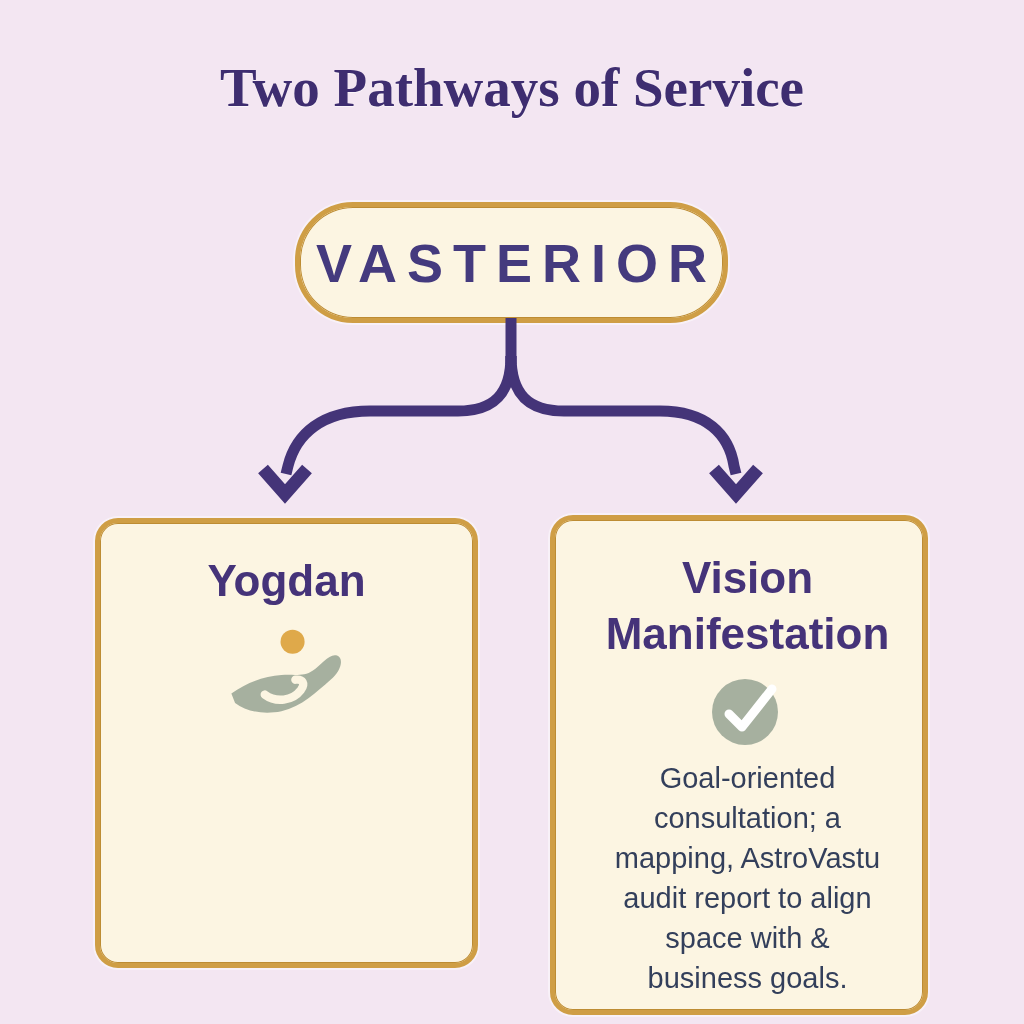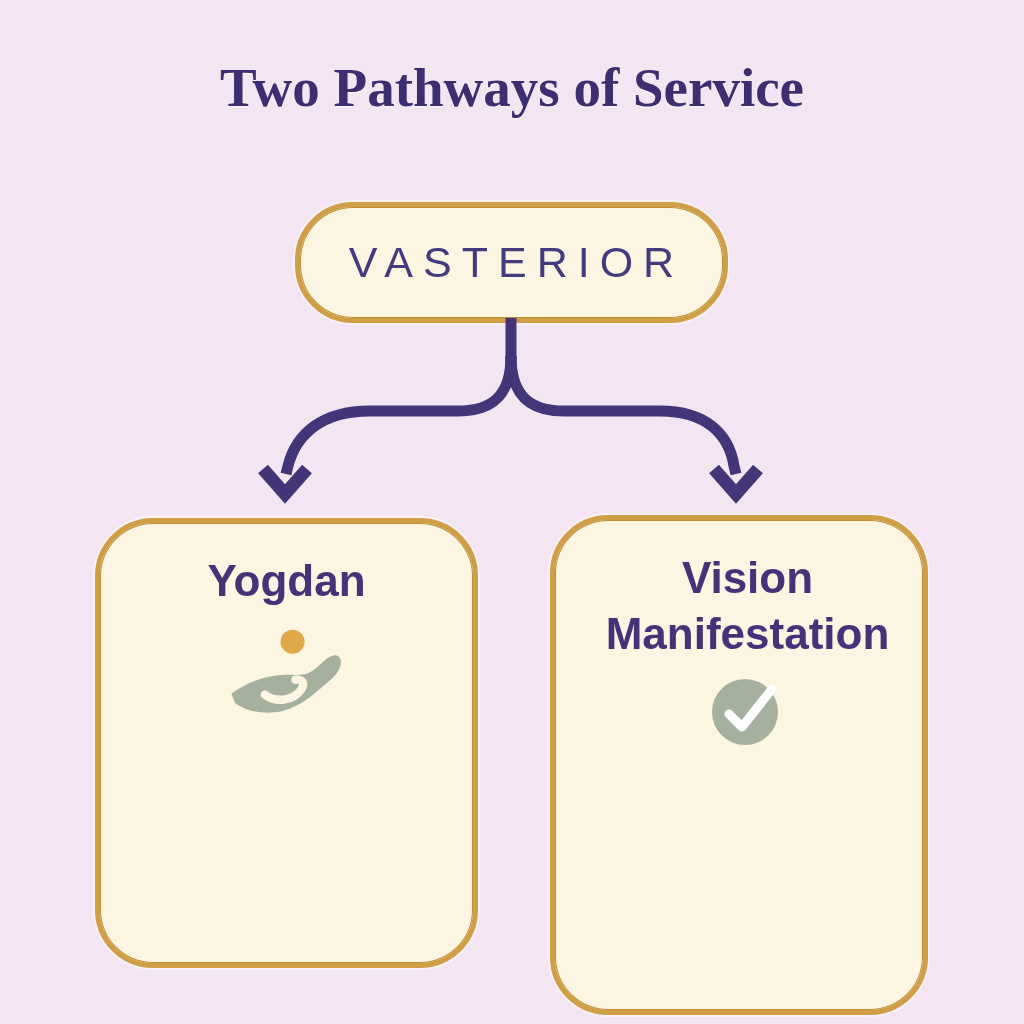--- a/index.html
+++ b/index.html
@@ -35,25 +35,25 @@
     background:var(--box-fill);
     border:5px solid var(--box-border);
     box-shadow:inset 0 0 0 1px var(--box-border-inner), 0 0 0 2px rgba(255,255,255,0.45);
     border-radius:58px;
   }
   .root-box{
     left:295px;top:202px;width:433px;height:121px;
     display:flex;align-items:center;justify-content:center;
   }
   .root-label{
-    font-size:43px;font-weight:400;color:var(--root-label-text);
+    font-size:54px;font-weight:700;color:var(--root-label-text);
     letter-spacing:10px;padding-left:10px;white-space:nowrap;
   }
   .connector{position:absolute;left:0;top:318px;pointer-events:none;}
-  .card{text-align:center;}
+  .card{text-align:center;border-radius:23px;}
   .card-left{left:95px;top:518px;width:383px;height:450px;}
   .card-right{left:550px;top:515px;width:378px;height:500px;padding-left:17px;}
   .card h2{
     margin:30px 12px 0;
     font-size:44px;line-height:1.27;font-weight:700;
     color:var(--heading-text);white-space:pre-line;
   }
   .card .desc{
     margin:20px 18px 0;
     font-size:29px;line-height:1.4;
@@ -103,15 +103,21 @@
 
   <div class="node card card-right">
     <h2>Vision
 Manifestation</h2>
     <div class="icon-wrap">
       <svg width="80" height="76" viewBox="0 0 80 76" style="overflow:visible" aria-hidden="true">
         <circle cx="37" cy="40" r="33" style="fill:var(--icon-sage)"></circle>
         <path d="M 21 42 L 34 55 L 64 17" fill="none" stroke="#ffffff" stroke-width="9" stroke-linecap="round" stroke-linejoin="round"></path>
       </svg>
     </div>
+    <p class="desc">Goal-oriented
+consultation; a
+mapping, AstroVastu
+audit report to align
+space with &amp;
+business goals.</p>
   </div>
 
 </div>
 
 </body></html>

